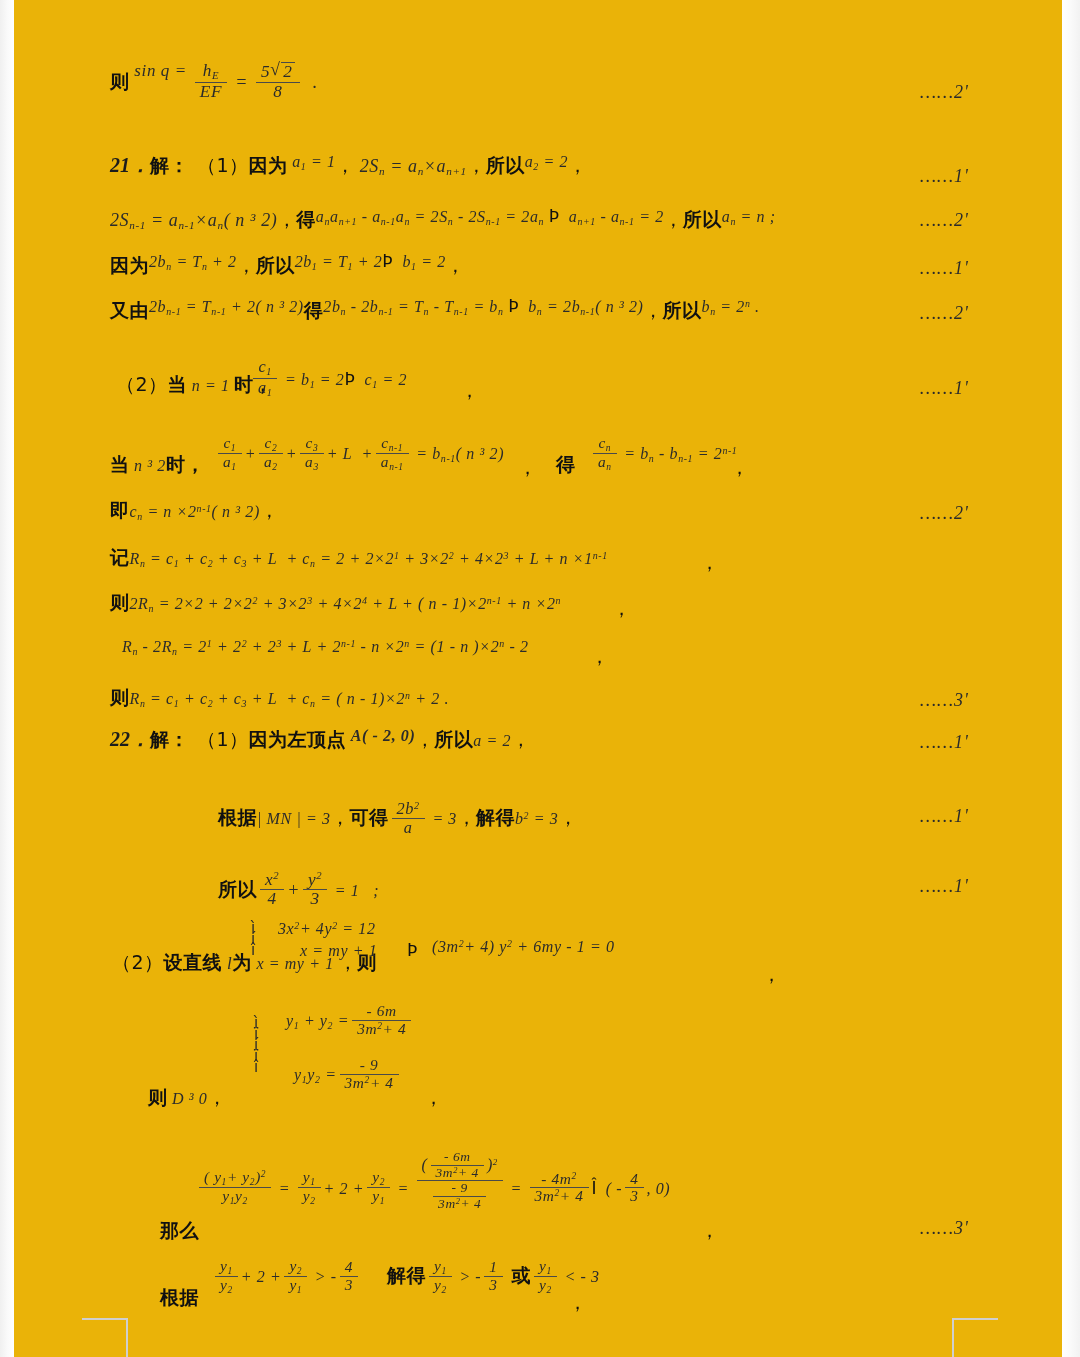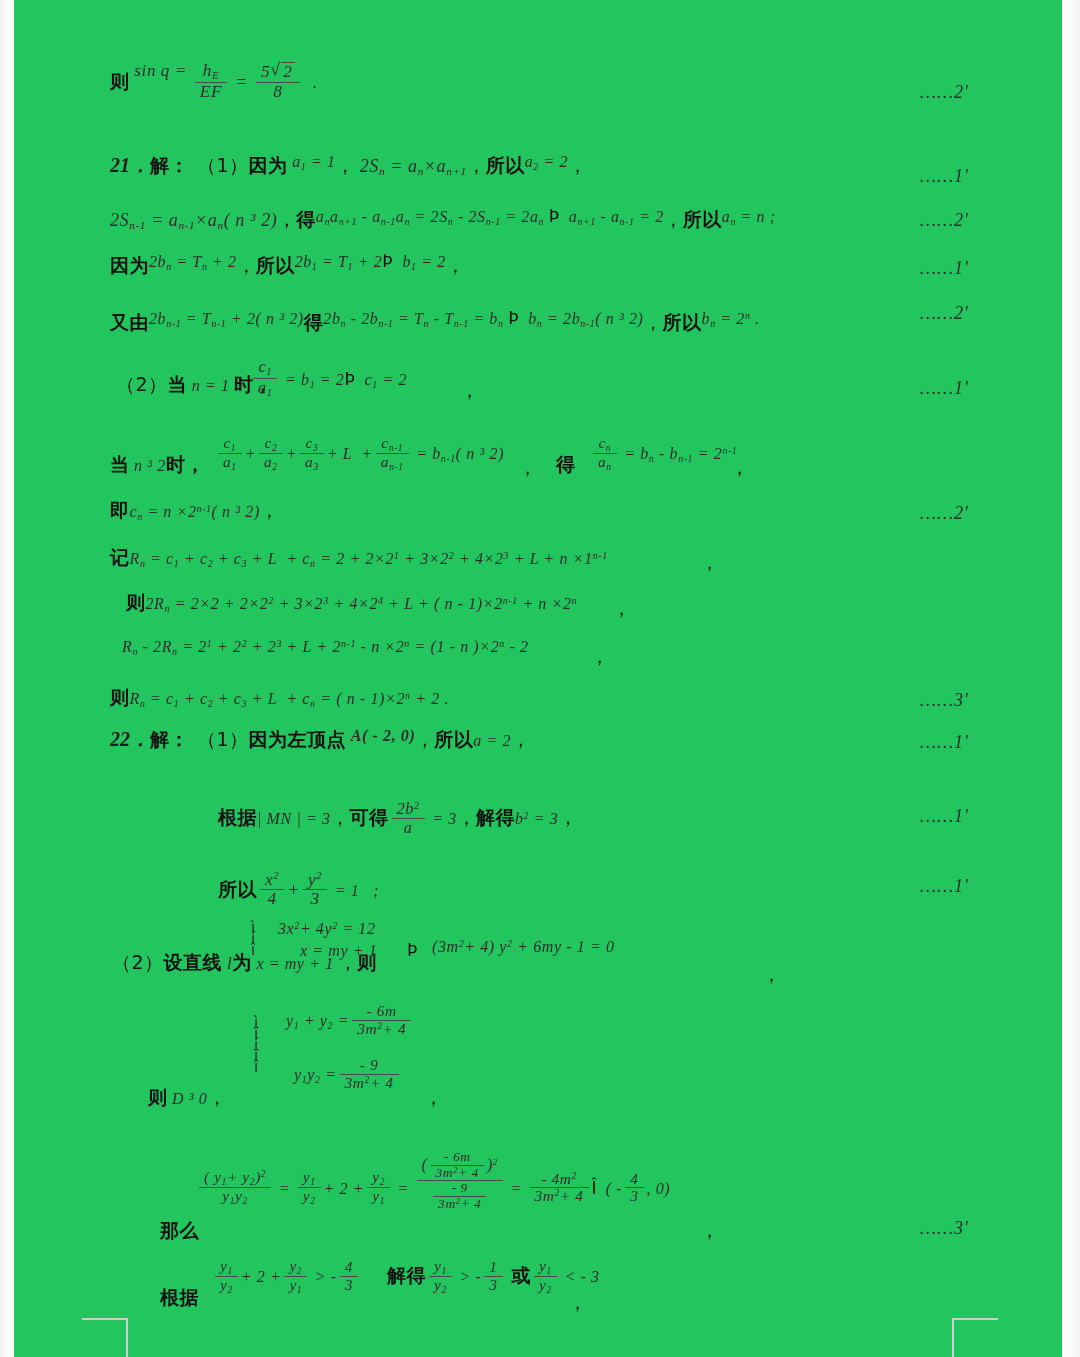--- a/index.html
+++ b/index.html
@@ -6,21 +6,21 @@
   body{
     width:1080px;height:1357px;
     background:#ffffff;
     font-family:"Liberation Serif",serif;
     overflow:hidden;
     position:relative;
   }
   
   #page{
     position:absolute;inset:0;
-    background:#22c55e;
+    background:#eab308;
     overflow:hidden;
   }
   
   #page::before{
     content:"";position:absolute;left:0;top:0;bottom:0;width:14px;
     background:linear-gradient(90deg,#f0f0f0 0%,#fafafa 55%,#ffffff 100%);
     pointer-events:none;
   }
   #page::after{
     content:"";position:absolute;right:0;top:0;bottom:0;width:18px;
@@ -151,21 +151,21 @@
     <div class="line" style="left:110px;top:207px;">
       <span class="m"><span>2S</span><sub>n-1</sub>&nbsp;<span>= a</span><sub>n-1</sub><span>×a</span><sub>n</sub><span>( n ³ 2)</span></span><span class="punc">，</span><span class="cn">得</span><span class="m sm" style="position:relative;top:-4px;"><span>a</span><sub>n</sub><span>a</span><sub>n+1</sub>&nbsp;<span>- a</span><sub>n-1</sub><span>a</span><sub>n</sub>&nbsp;<span>= 2S</span><sub>n</sub>&nbsp;<span>- 2S</span><sub>n-1</sub>&nbsp;<span>= 2a</span><sub>n</sub>&nbsp;<span class="punc" style="font-size:17px;">Þ</span>&nbsp;&nbsp;<span>a</span><sub>n+1</sub>&nbsp;<span>- a</span><sub>n-1</sub>&nbsp;<span>= 2</span></span><span class="punc">，</span><span class="cn">所以</span><span class="m sm" style="position:relative;top:-4px;"><span>a</span><sub>n</sub>&nbsp;<span>= n ;</span></span>
     </div>
     <div class="score" style="left:920px;top:210px;">……2'</div>
 
     <div class="line" style="left:110px;top:253px;">
       <span class="cn">因为</span><span class="m sm" style="position:relative;top:-5px;"><span>2b</span><sub>n</sub>&nbsp;<span>= T</span><sub>n</sub>&nbsp;<span>+ 2</span></span><span class="punc">，</span><span class="cn">所以</span><span class="m sm" style="position:relative;top:-5px;"><span>2b</span><sub>1</sub>&nbsp;<span>= T</span><sub>1</sub>&nbsp;<span>+ 2</span><span class="punc" style="font-size:17px;">Þ</span>&nbsp;&nbsp;<span>b</span><sub>1</sub>&nbsp;<span>= 2</span></span><span class="punc">，</span>
     </div>
     <div class="score" style="left:920px;top:258px;">……1'</div>
 
-    <div class="line" style="left:110px;top:298px;margin-top:12px;">
+    <div class="line" style="left:110px;top:298px;">
       <span class="cn">又由</span><span class="m sm" style="position:relative;top:-5px;"><span>2b</span><sub>n-1</sub>&nbsp;<span>= T</span><sub>n-1</sub>&nbsp;<span>+ 2( n ³ 2)</span></span><span class="cn">得</span><span class="m sm" style="position:relative;top:-5px;"><span>2b</span><sub>n</sub>&nbsp;<span>- 2b</span><sub>n-1</sub>&nbsp;<span>= T</span><sub>n</sub>&nbsp;<span>- T</span><sub>n-1</sub>&nbsp;<span>= b</span><sub>n</sub>&nbsp;<span class="punc" style="font-size:17px;">Þ</span>&nbsp;&nbsp;<span>b</span><sub>n</sub>&nbsp;<span>= 2b</span><sub>n-1</sub><span>( n ³ 2)</span></span><span class="punc">，</span><span class="cn">所以</span><span class="m sm" style="position:relative;top:-5px;"><span>b</span><sub>n</sub>&nbsp;<span>= 2</span><sup>n</sup>&nbsp;<span>.</span></span>
     </div>
     <div class="score" style="left:920px;top:303px;">……2'</div>
 
     <div class="line" style="left:116px;top:372px;">
       <span class="cn cn-n">（2）</span><span class="cn">当</span><span class="m sm">&nbsp;<span>n = 1</span>&nbsp;</span><span class="cn">时，</span>
     </div>
     <div class="line" style="left:250px;top:358px;">
       <span class="frac m" style="font-size:17px;"><span class="nu"><span>c</span><sub>1</sub></span><span class="de"><span>a</span><sub>1</sub></span></span><span class="m sm">&nbsp;<span>= b</span><sub>1</sub>&nbsp;<span>= 2</span><span class="punc" style="font-size:17px;">Þ</span>&nbsp;&nbsp;<span>c</span><sub>1</sub>&nbsp;<span>= 2</span></span>
     </div>
@@ -188,21 +188,21 @@
     <div class="line" style="left:110px;top:498px;">
       <span class="cn">即</span><span class="m sm"><span>c</span><sub>n</sub>&nbsp;<span>= n ×2</span><sup>n-1</sup><span>( n ³ 2)</span></span><span class="punc">，</span>
     </div>
     <div class="score" style="left:920px;top:503px;">……2'</div>
 
     <div class="line" style="left:110px;top:545px;">
       <span class="cn">记</span><span class="m sm"><span>R</span><sub>n</sub>&nbsp;<span>= c</span><sub>1</sub>&nbsp;<span>+ c</span><sub>2</sub>&nbsp;<span>+ c</span><sub>3</sub>&nbsp;<span>+ L</span>&nbsp; <span>+ c</span><sub>n</sub>&nbsp;<span>= 2 + 2×2</span><sup>1</sup>&nbsp;<span>+ 3×2</span><sup>2</sup>&nbsp;<span>+ 4×2</span><sup>3</sup>&nbsp;<span>+ L  + n ×1</span><sup>n-1</sup></span>
     </div>
     <span class="punc" style="position:absolute;left:700px;top:550px;">，</span>
 
-    <div class="line" style="left:126px;top:590px;">
+    <div class="line" style="left:110px;top:590px;">
       <span class="cn">则</span><span class="m sm"><span>2R</span><sub>n</sub>&nbsp;<span>= 2×2 + 2×2</span><sup>2</sup>&nbsp;<span>+ 3×2</span><sup>3</sup>&nbsp;<span>+ 4×2</span><sup>4</sup>&nbsp;<span>+ L  + ( n - 1)×2</span><sup>n-1</sup>&nbsp;<span>+ n ×2</span><sup>n</sup></span>
     </div>
     <span class="punc" style="position:absolute;left:612px;top:596px;">，</span>
 
     <div class="line" style="left:122px;top:638px;">
       <span class="m sm"><span>R</span><sub>n</sub>&nbsp;<span>- 2R</span><sub>n</sub>&nbsp;<span>= 2</span><sup>1</sup>&nbsp;<span>+ 2</span><sup>2</sup>&nbsp;<span>+ 2</span><sup>3</sup>&nbsp;<span>+ L  + 2</span><sup>n-1</sup>&nbsp;<span>- n ×2</span><sup>n</sup>&nbsp;<span>= (1 - n )×2</span><sup>n</sup>&nbsp;<span>- 2</span></span>
     </div>
     <span class="punc" style="position:absolute;left:590px;top:644px;">，</span>
 
     <div class="line" style="left:110px;top:685px;">

